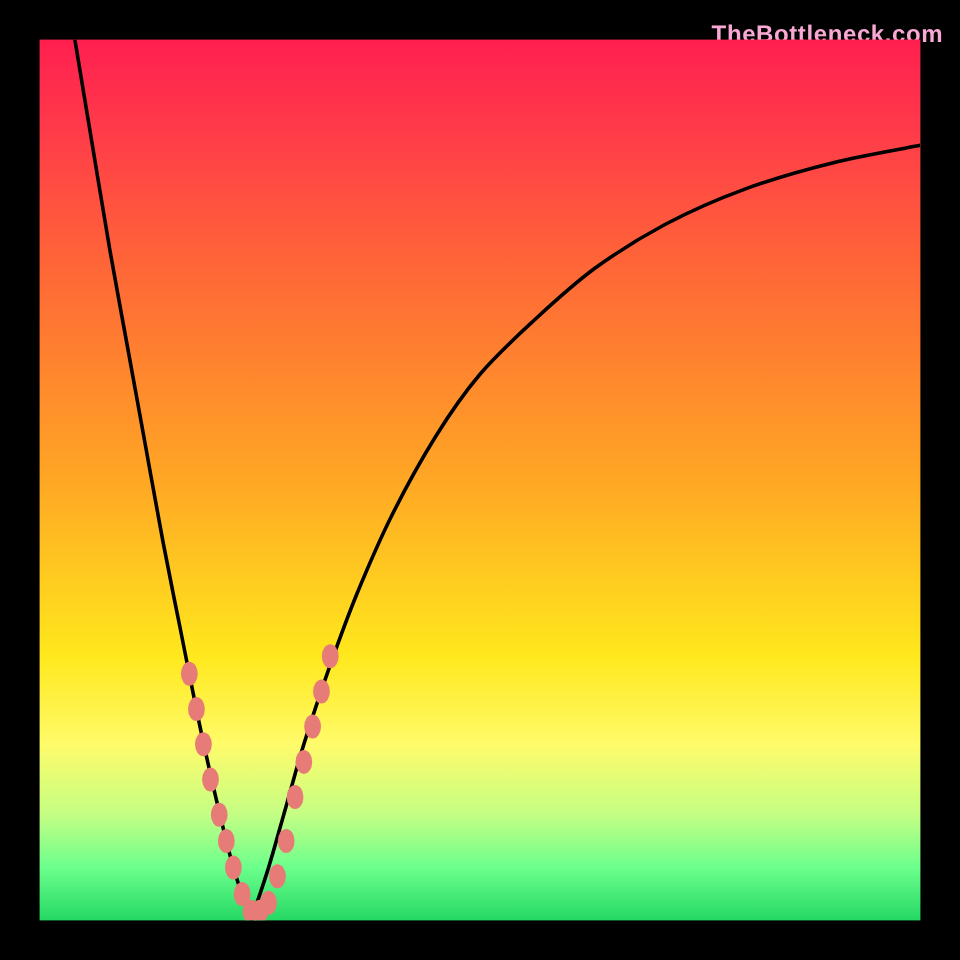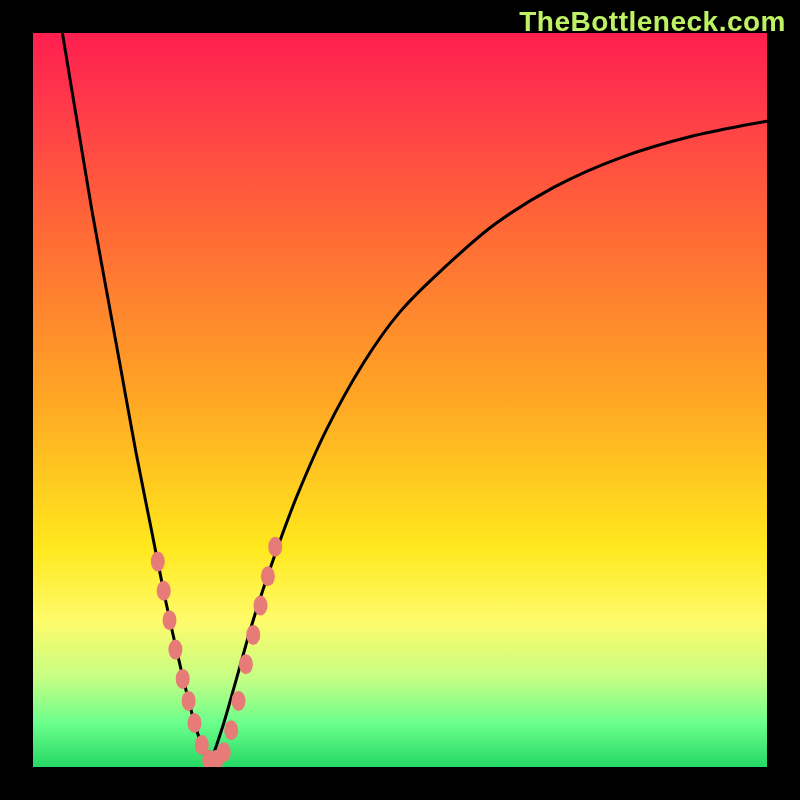--- a/index.html
+++ b/index.html
@@ -30,24 +30,24 @@
       #ffa724 50%,
       #ffe81d 70%,
       #fffb6a 80%,
       #c4fe84 88%,
       #6cff8c 94%,
       #25d864 100%);
     overflow: hidden;
   }
   .watermark {
     position: absolute;
-    top: 6px;
+    top: 18px;
     right: 14px;
-    color: #bef264;
-    font-size: 28px;
+    color: #f9a8d4;
+    font-size: 20px;
     font-weight: 600;
     letter-spacing: 0.5px;
     user-select: none;
   }
   svg.curves {
     position: absolute;
     left: 0;
     top: 0;
     width: 734px;
     height: 734px;

